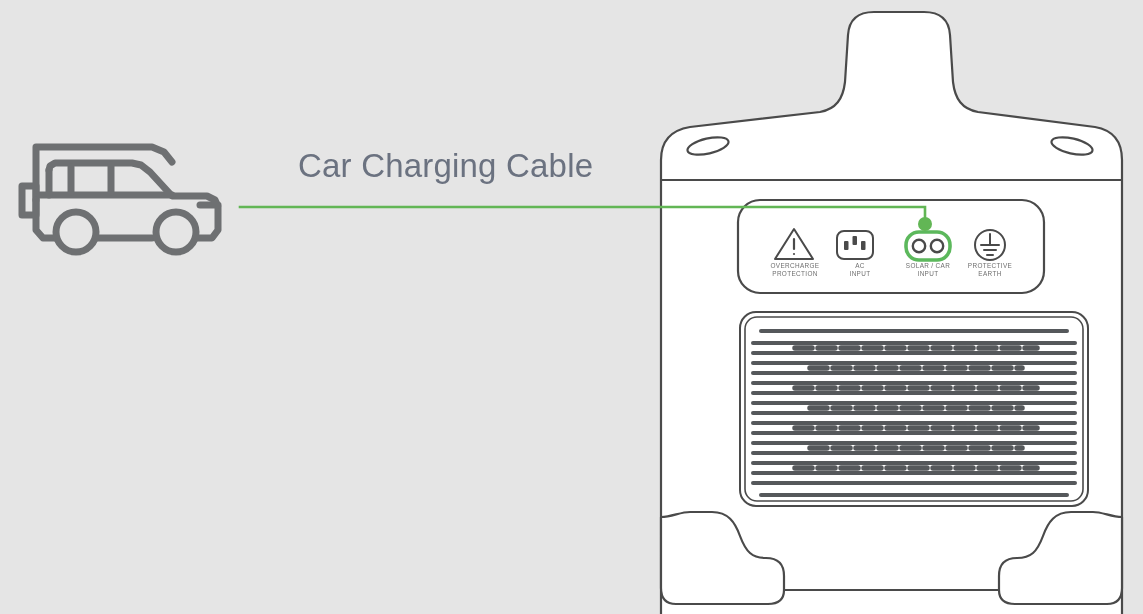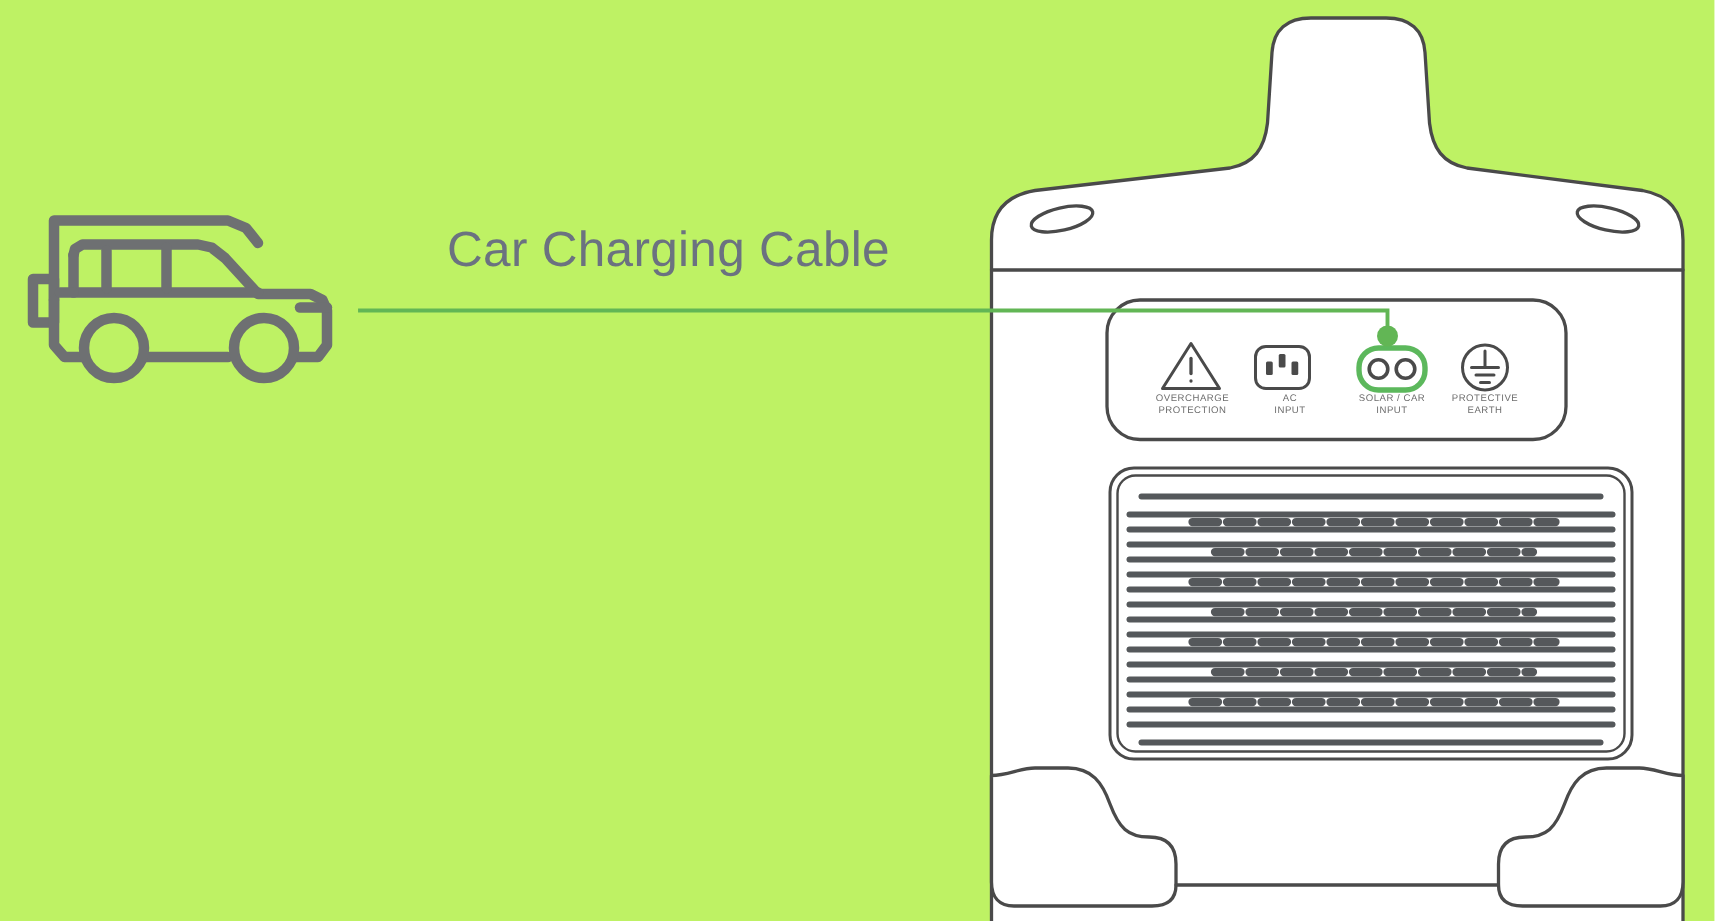--- a/index.html
+++ b/index.html
@@ -8,21 +8,21 @@
     padding: 0;
     background: #ffffff;
   }
   body {
     font-family: "Liberation Sans", sans-serif;
   }
   #stage {
     position: relative;
     width: 1143px;
     height: 614px;
-    background: #bef264;
+    background: #e5e5e5;
     overflow: hidden;
   }
   #scene {
     position: absolute;
     left: 0;
     top: 0;
     width: 1143px;
     height: 614px;
   }
   .label-title {

